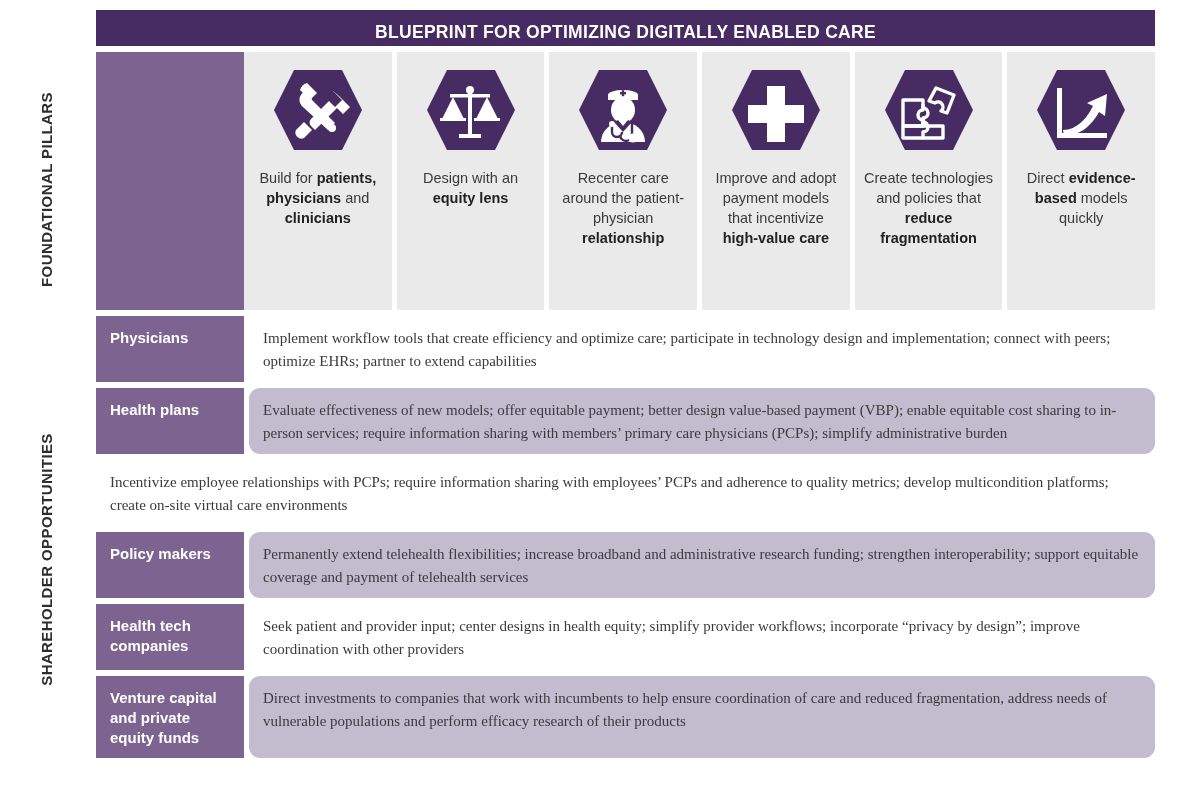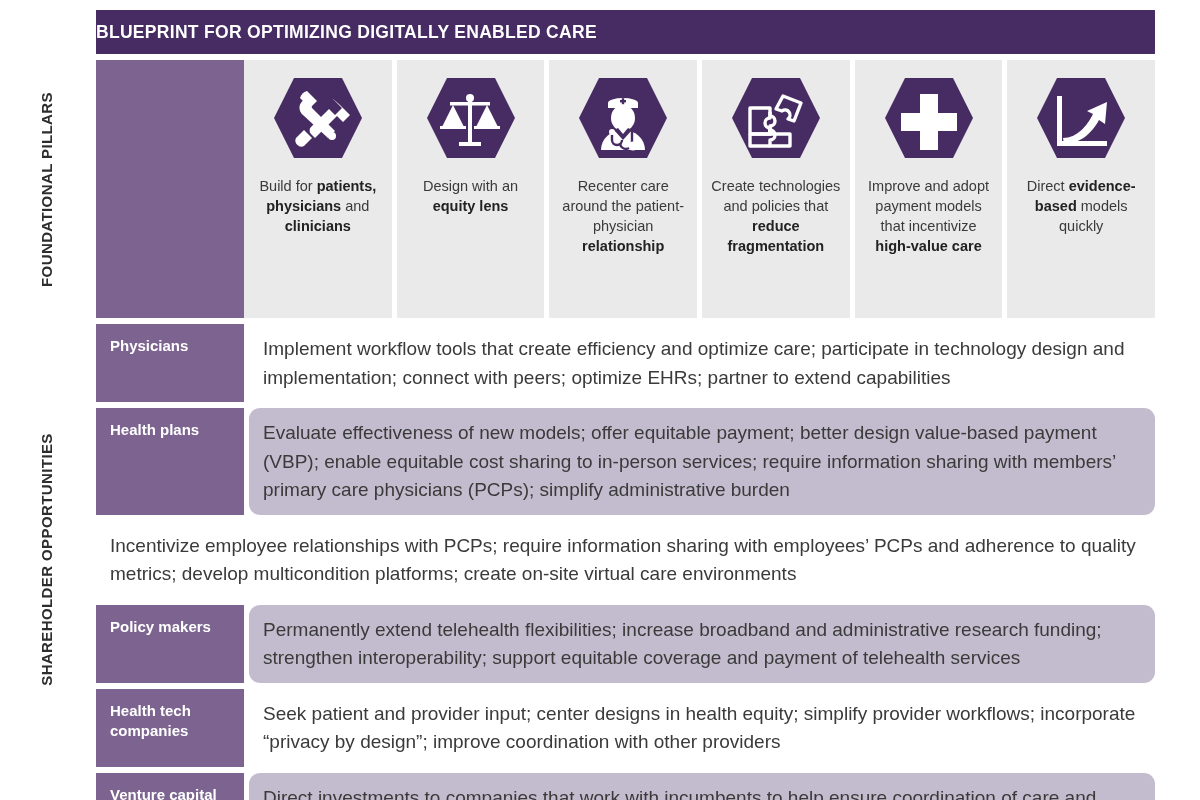--- a/index.html
+++ b/index.html
@@ -40,25 +40,25 @@
   .grid{
     position:absolute;
     left:96px;top:10px;
     width:1059px;
     }
 
   
   .title-bar{
     background:#472c63;
     color:#ffffff;
-    text-align:left;
+    text-align:center;
     font-size:17.5px;
     font-weight:700;
     letter-spacing:.3px;
-    height:44px;
+    height:36px;
     line-height:44px;
     box-sizing:border-box;
   }
 
   
   .pillars-row{
     display:flex;
     margin-top:6px;
     height:258px;
   }
@@ -106,25 +106,26 @@
     background:#7d6490;
     color:#ffffff;
     font-size:15px;
     font-weight:700;
     padding:12px 12px 10px 14px;
     box-sizing:border-box;
     line-height:1.34;
   }
   .srow-body{
     flex:1 1 auto;
-    font-size:19px;
+    font-size:15px;
     line-height:1.5;
     color:#3a3a3a;
     padding:11px 14px 10px 14px;
     box-sizing:border-box;
+    font-family:Liberation Serif, serif;
   }
   .srow-body.white{background:#ffffff;}
   .srow-body.lav{background:#c3bcce;border-radius:11px;}
 </style>
 </head>
 <body>
 
 <div class="board">
 
   <div class="side-label" id="side-pillars">
@@ -194,45 +195,45 @@
         <circle cx="58" cy="72" r="4.5"></circle>
       </g>
     </svg>
             </div>
             <div class="pillar-text"><span>Recenter care around the patient-physician </span><b>relationship</b></div>
           </div>
           <div class="pillar">
             <div class="hex-wrap">
               <svg width="96" height="88" viewBox="0 0 96 88">
       <path d="M24,4 L72,4 L92,44 L72,84 L24,84 L4,44 Z" fill="#472c63"></path>
+      <path fill="#fff" d="M39 20 h18 v19 h19 v18 h-19 v19 h-18 v-19 h-19 v-18 h19 z"></path>
+    </svg>
+            </div>
+            <div class="pillar-text"><span>Improve and adopt payment models that incentivize </span><b>high-value care</b></div>
+          </div>
+          <div class="pillar">
+            <div class="hex-wrap">
+              <svg width="96" height="88" viewBox="0 0 96 88">
+      <path d="M24,4 L72,4 L92,44 L72,84 L24,84 L4,44 Z" fill="#472c63"></path>
 
       <g fill="none" stroke="#fff" stroke-width="3.4" stroke-linejoin="round">
         <path d="M22 34 h20 v8 a5 5 0 0 1 0 10 v8 h-20 z"></path>
         <path d="M22 60 h20 v-6 a5 5 0 0 1 0 -10 v-6"></path>
         <path d="M42 60 h20 v12 h-20 v-6 a5 5 0 0 0 0 -10 z"></path>
         <path d="M22 60 v12 h20"></path>
         <path d="M55 22 l18 7 l-7 18 l-6 -2 a5 5 0 0 0 -6 -8 l-6 -2 z"></path>
       </g>
     </svg>
             </div>
             <div class="pillar-text"><span>Create technologies and policies that </span><b>reduce fragmentation</b></div>
           </div>
           <div class="pillar">
             <div class="hex-wrap">
               <svg width="96" height="88" viewBox="0 0 96 88">
       <path d="M24,4 L72,4 L92,44 L72,84 L24,84 L4,44 Z" fill="#472c63"></path>
-      <path fill="#fff" d="M39 20 h18 v19 h19 v18 h-19 v19 h-18 v-19 h-19 v-18 h19 z"></path>
-    </svg>
-            </div>
-            <div class="pillar-text"><span>Improve and adopt payment models that incentivize </span><b>high-value care</b></div>
-          </div>
-          <div class="pillar">
-            <div class="hex-wrap">
-              <svg width="96" height="88" viewBox="0 0 96 88">
-      <path d="M24,4 L72,4 L92,44 L72,84 L24,84 L4,44 Z" fill="#472c63"></path>
 
       <g fill="#fff">
         <rect x="24" y="22" width="5" height="50"></rect>
         <rect x="24" y="67" width="50" height="5"></rect>
         <path d="M30 64 C44 64 54 52 60 40 l-6 -3 l20 -9 l-2 22 l-6 -4 C59 59 47 70 31 70 z"></path>
       </g>
     </svg>
             </div>
             <div class="pillar-text"><span>Direct </span><b>evidence-based</b><span> models quickly</span></div>
           </div>

